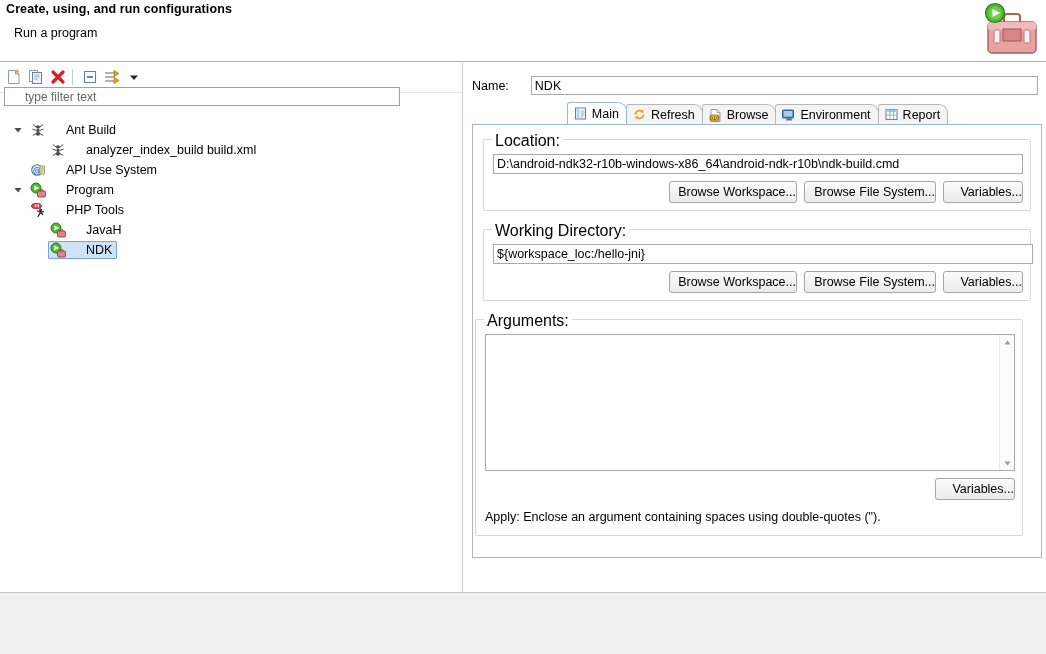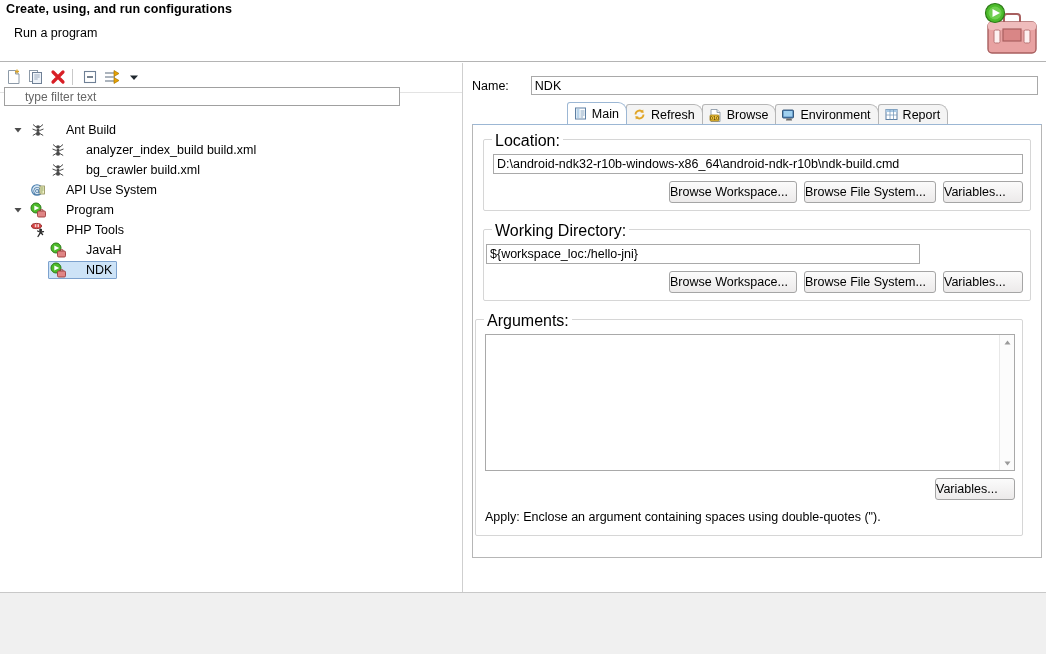--- a/index.html
+++ b/index.html
@@ -219,21 +219,21 @@
     position: absolute;
     height: 22px;
     border: 1px solid #a5a5a5;
     border-radius: 3px;
     background: linear-gradient(#fbfbfb, #eceaea);
     font-family: "Liberation Sans", sans-serif;
     font-size: 12.5px;
     color: #000000;
     cursor: default;
     box-sizing: border-box;
-    text-align: left;
+    text-align: right;
     padding: 0;
   }
   .args-area {
     position: absolute;
     border: 1px solid #a9a9a9;
     background: #ffffff;
     box-sizing: border-box;
     font-family: "Liberation Sans", sans-serif;
     font-size: 12.5px;
     resize: none;
@@ -374,33 +374,20 @@
             <ellipse cx="8" cy="5" rx="2" ry="1.8" fill="#4a4a4a"></ellipse>
             <ellipse cx="8" cy="8.4" rx="1.7" ry="1.6" fill="#4a4a4a"></ellipse>
             <ellipse cx="8" cy="11.8" rx="2.1" ry="2" fill="#4a4a4a"></ellipse>
             <path d="M6 5 L3 2.5 M10 5 L13 2.5 M6 8.4 L2.5 7 M10 8.4 L13.5 7 M6 11.6 L2.8 13.5 M10 11.6 L13.2 13.5" stroke="#4a4a4a" stroke-width="1"></path>
           </svg>
         </span>
         <span class="tree-label">analyzer_index_build build.xml</span>
       </span>
     </div>
 
-    <div class="tree-row">
-      <span class="sel-box" style="margin-left:48px">
-        <span class="tree-icon">
-          <svg width="16" height="16" viewBox="0 0 16 16">
-            <ellipse cx="8" cy="5" rx="2" ry="1.8" fill="#4a4a4a"></ellipse>
-            <ellipse cx="8" cy="8.4" rx="1.7" ry="1.6" fill="#4a4a4a"></ellipse>
-            <ellipse cx="8" cy="11.8" rx="2.1" ry="2" fill="#4a4a4a"></ellipse>
-            <path d="M6 5 L3 2.5 M10 5 L13 2.5 M6 8.4 L2.5 7 M10 8.4 L13.5 7 M6 11.6 L2.8 13.5 M10 11.6 L13.2 13.5" stroke="#4a4a4a" stroke-width="1"></path>
-          </svg>
-        </span>
-        <span class="tree-label">bg_crawler build.xml</span>
-      </span>
-    </div>
 
     <div class="tree-row">
       <span class="sel-box" style="margin-left:28px">
         <span class="tree-icon">
           <svg width="16" height="16" viewBox="0 0 16 16">
             <circle cx="7" cy="8" r="5.3" fill="#d8e8f5" stroke="#4a7fae" stroke-width="1.1"></circle>
             <text x="7" y="11" font-size="8" text-anchor="middle" fill="#2b5f8f" font-family="DejaVu Sans, sans-serif">@</text>
             <rect x="10" y="4" width="4.5" height="8" fill="#f2f2c8" stroke="#8a8a52" stroke-width="0.8"></rect>
             <path d="M11 6 h2.5 M11 8 h2.5 M11 10 h1.6" stroke="#6f8a3c" stroke-width="0.8"></path>
           </svg>
@@ -550,21 +537,21 @@
       <div class="group" style="left:10px; top:14px; width:548px; height:72px;">
         <span class="group-title">Location:</span>
         <input class="txt-input" type="text" style="left: 9px; top: 14px; width: 530px;" value="D:\android-ndk32-r10b-windows-x86_64\android-ndk-r10b\ndk-build.cmd">
         <button class="btn" style="left:185px; top:41px; width:128px;">Browse Workspace...</button>
         <button class="btn" style="left:320px; top:41px; width:132px;">Browse File System...</button>
         <button class="btn" style="left:459px; top:41px; width:80px;">Variables...</button>
       </div>
 
       <div class="group" style="left:10px; top:104px; width:548px; height:72px;">
         <span class="group-title">Working Directory:</span>
-        <input class="txt-input" type="text" style="left: 2px; top: 14px; width: 434px;" value="${workspace_loc:/hello-jni}">
+        <input class="txt-input" type="text" style="left: 9px; top: 14px; width: 540px;" value="${workspace_loc:/hello-jni}">
         <button class="btn" style="left:185px; top:41px; width:128px;">Browse Workspace...</button>
         <button class="btn" style="left:320px; top:41px; width:132px;">Browse File System...</button>
         <button class="btn" style="left:459px; top:41px; width:80px;">Variables...</button>
       </div>
 
       <div class="group" style="left:2px; top:194px; width:548px; height:217px;">
         <span class="group-title">Arguments:</span>
 
         <textarea class="args-area" style="left: 9px; top: 14px; width: 530px; height: 137px;"></textarea>
         <div class="vscroll" style="left:523px; top:15px; height:135px;">

